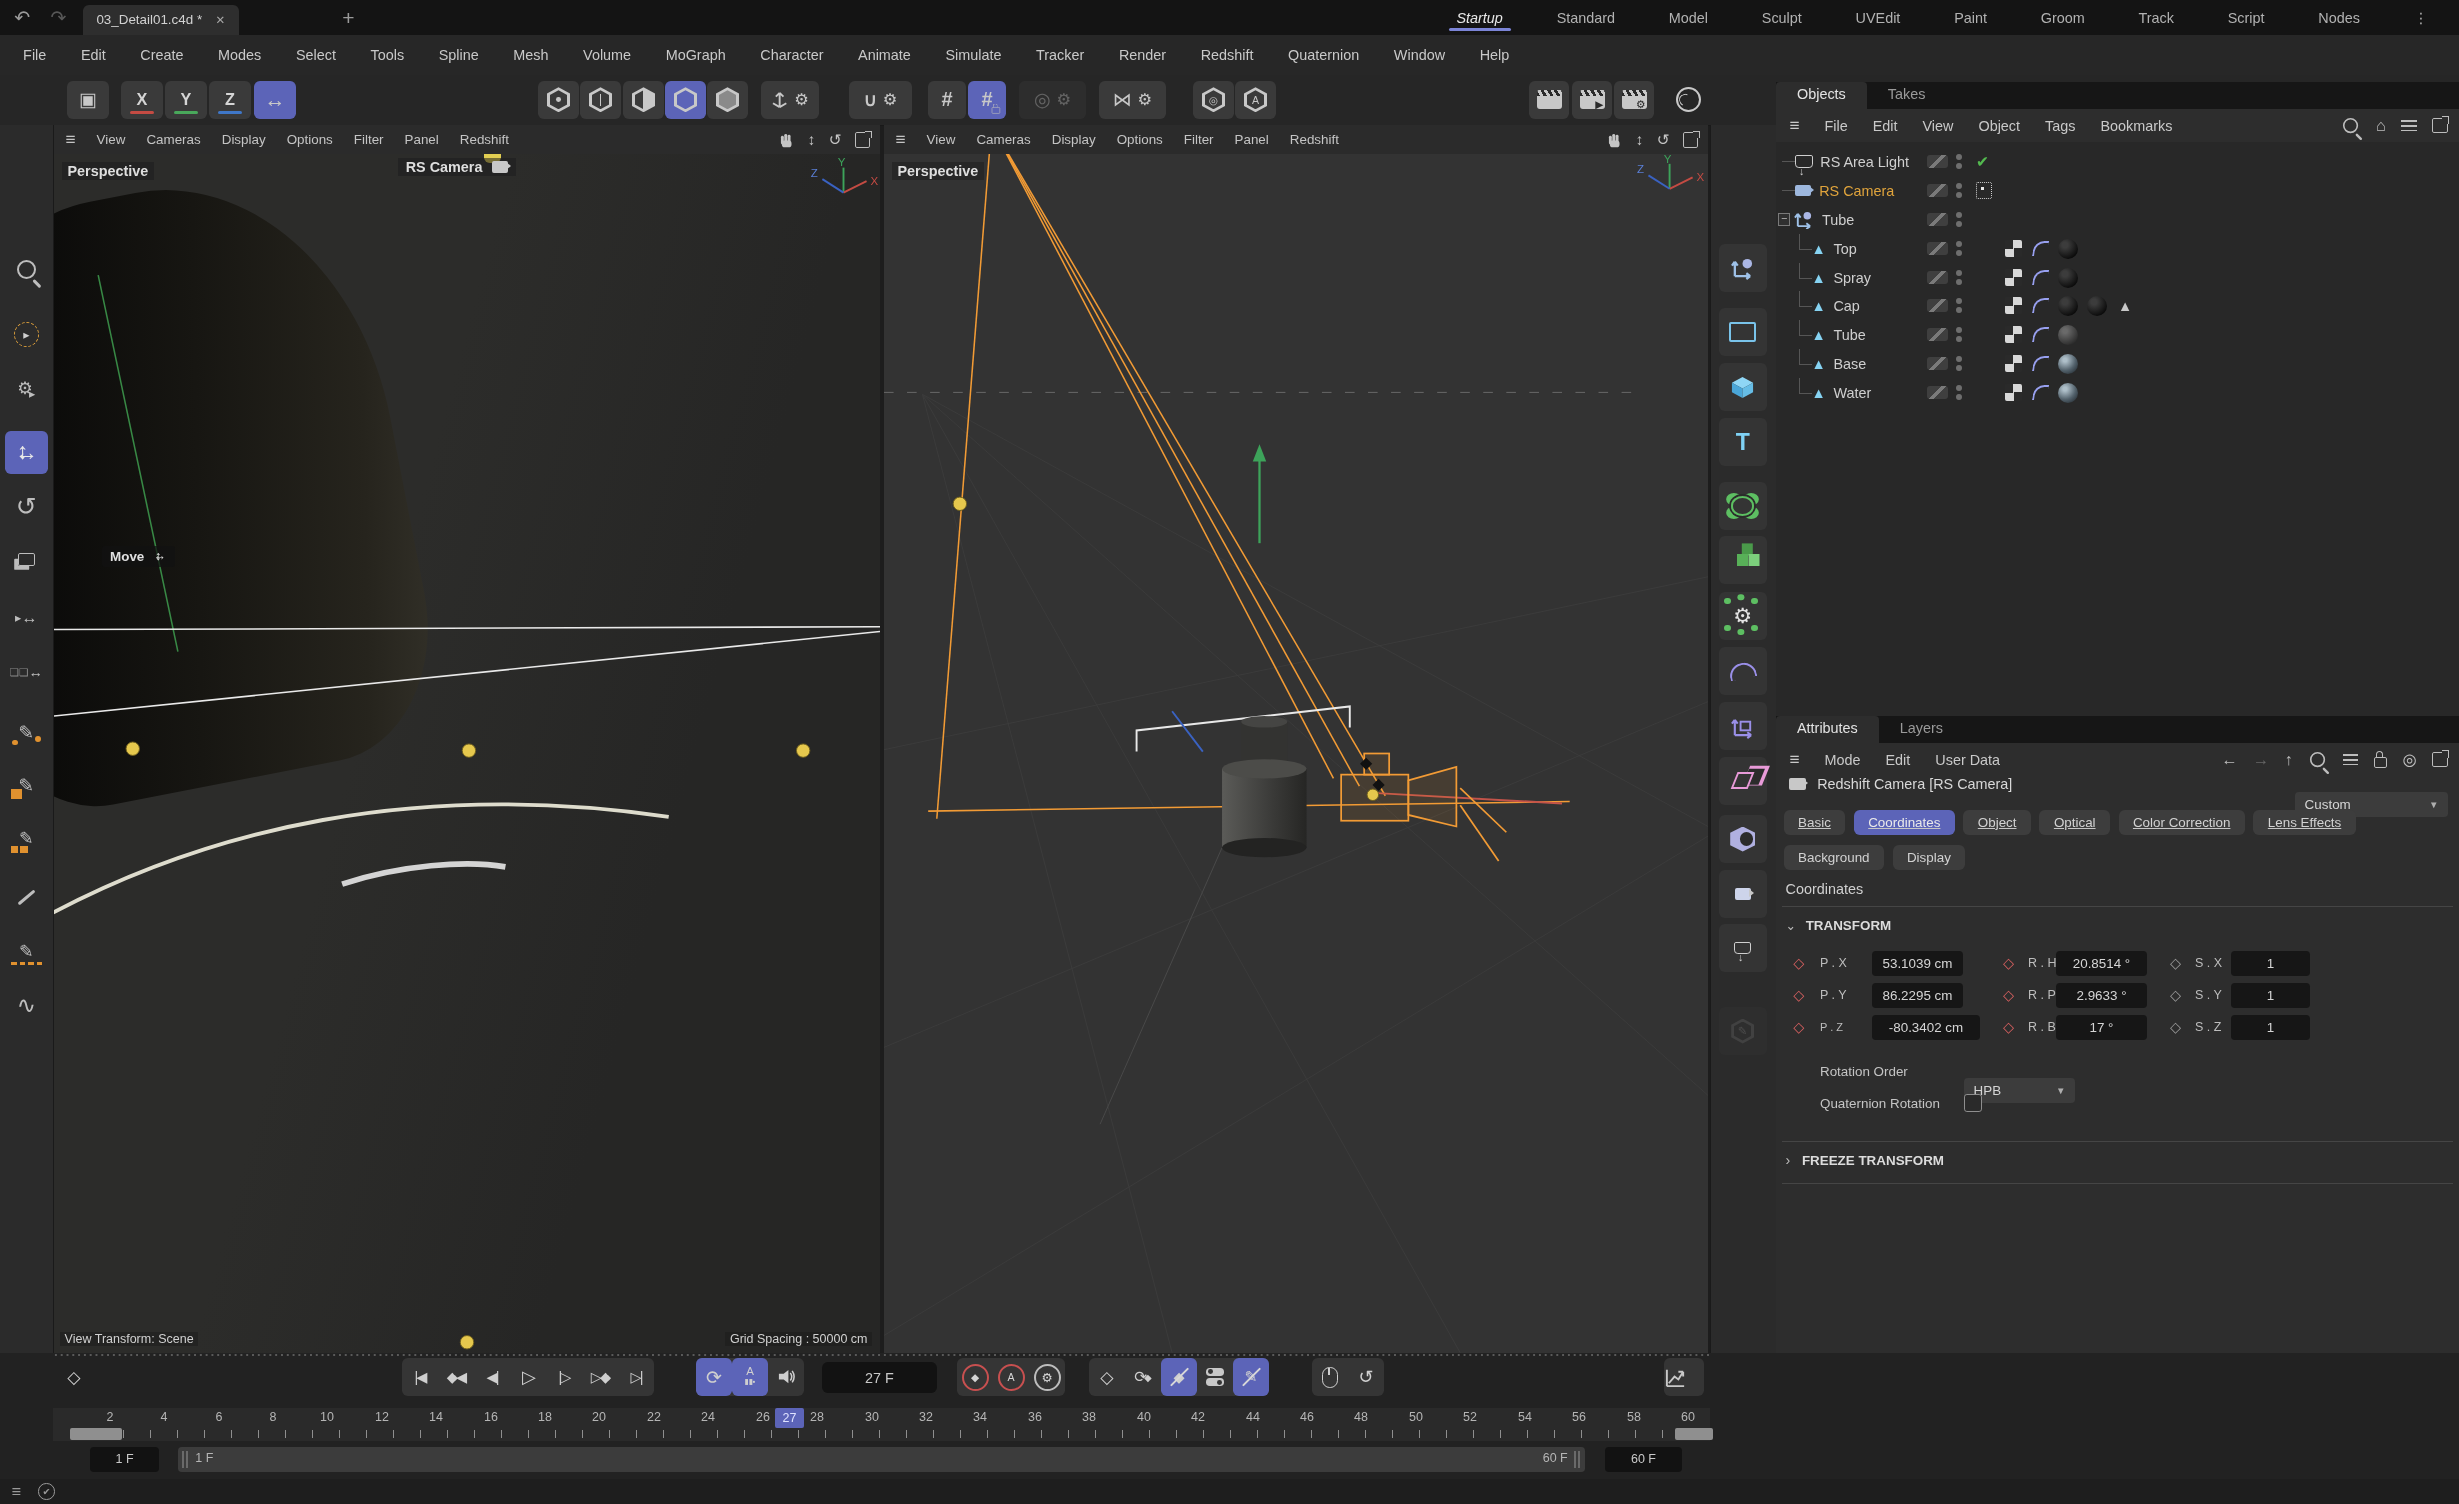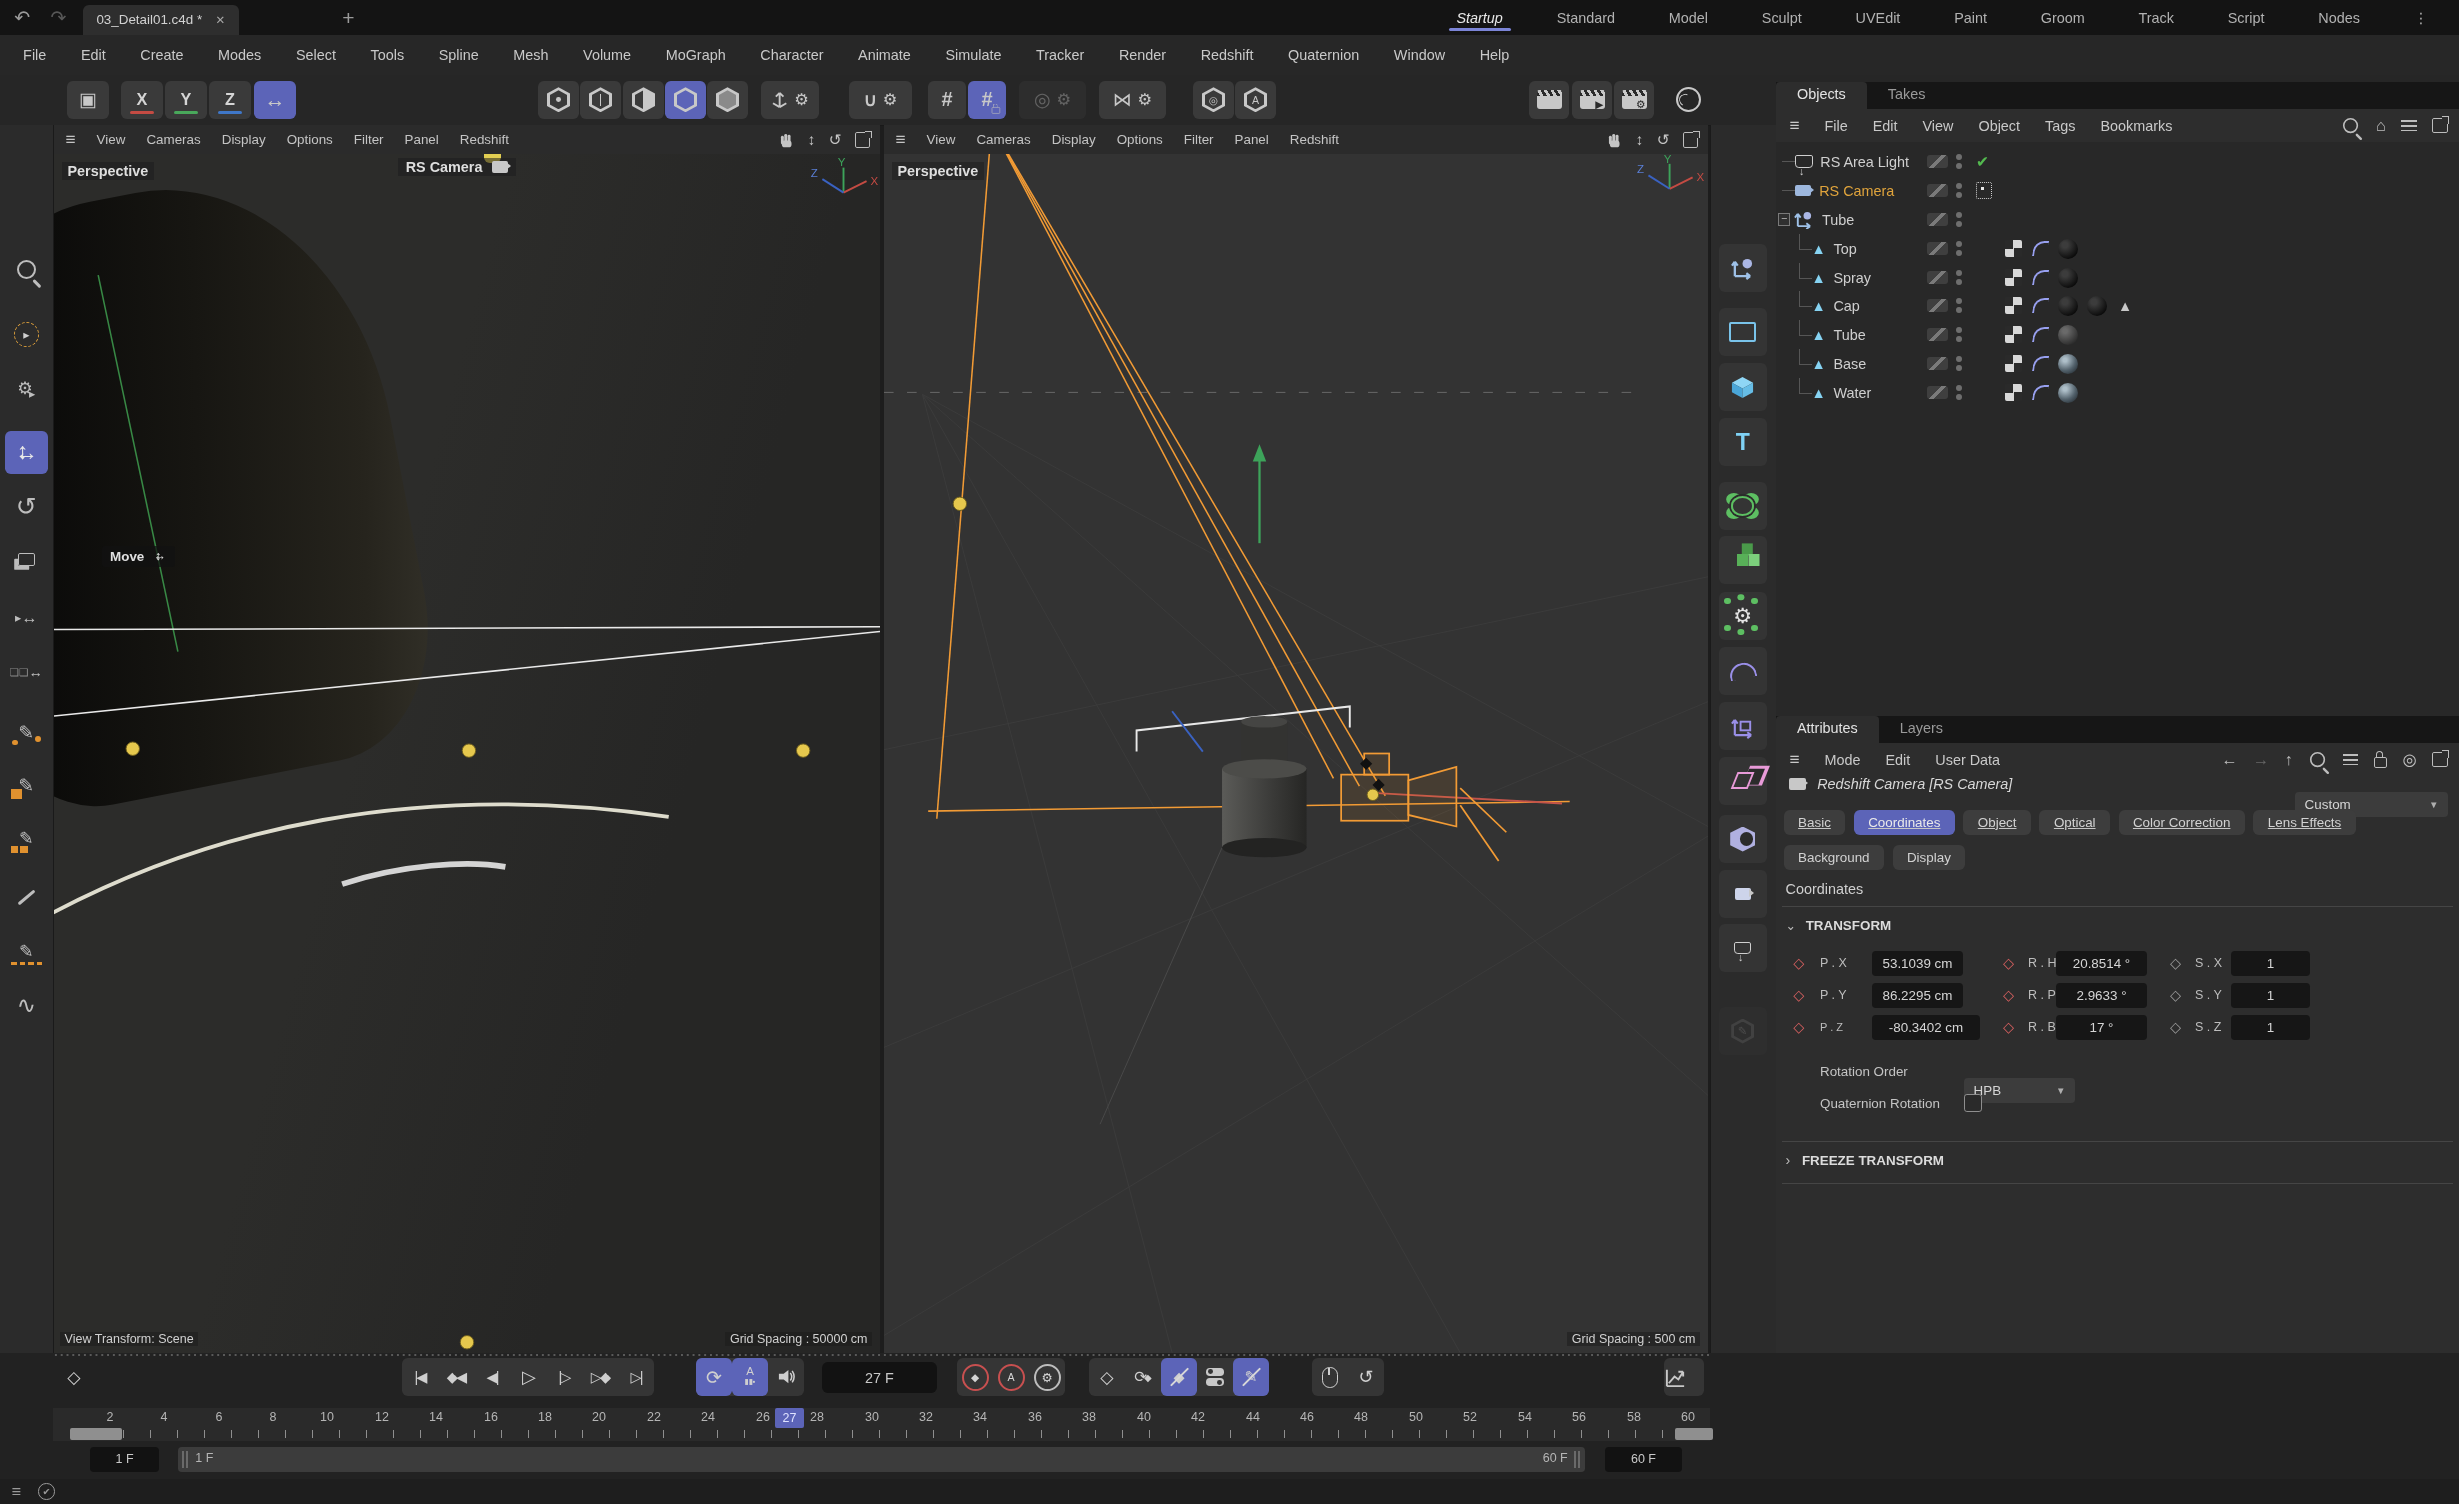--- a/index.html
+++ b/index.html
@@ -490,23 +490,20 @@
       <g class="gizmo">
         <line x1="818" y1="36" x2="818" y2="10" stroke="#3da35a" stroke-width="2"></line>
         <line x1="818" y1="36" x2="842" y2="24" stroke="#c44b43" stroke-width="2"></line>
         <line x1="818" y1="36" x2="796" y2="22" stroke="#3a62c2" stroke-width="2"></line>
         <text x="812" y="9" fill="#3da35a">Y</text>
         <text x="846" y="28" fill="#c44b43">X</text>
         <text x="784" y="20" fill="#5a7fd6">Z</text>
       </g>
     </svg>
     <div class="vp-label">Perspective</div>
-    <div class="vp-bottom">
-      <span class="abs" style="right:7.7px;top:3.8px;background:rgba(25,25,25,.5);padding:0 4.8px;">Grid Spacing : 500 cm</span>
-    </div>
   </div>
 </div>
 
 <div class="rstrip">
   <div class="rtool" style="top:119px;">
     <svg width="25" height="23" viewBox="0 0 26 24">
         <path d="M5 20 L5 5 M5 5 L2 9 M5 5 L8 9 M5 20 L21 20 M21 20 L17 17 M21 20 L17 23" stroke="#9ec1e8" stroke-width="2.4" fill="none"></path>
         <circle cx="18" cy="7" r="5" fill="#aab6e4"></circle>
       </svg>
   </div>
@@ -719,21 +716,21 @@
       <span style="opacity:.4;">→</span>
       <span>↑</span>
       <span class="i-mag" style="transform:scale(.8);"></span>
       <span class="i-filter"></span>
       <span class="i-lock"></span>
       <span>◎</span>
       <span class="i-pop"></span>
     </span>
   </div>
 
-  <div class="abs flex" style="left:13.4px;top:60px;gap:11.5px;font-style:italic;">
+  <div class="abs flex" style="left:13.4px;top:60px;gap:11.5px;">
     <span class="i-cam gray"></span>
     <span style="font-size:14.4px;color:#d8d8d8;">Redshift Camera [RS Camera]</span>
   </div>
   <div class="dd" style="position:absolute;left:519px;top:56px;width:134px;">
     <span>Custom</span>
       <span class="ar">▼</span>
   </div>
 
   <div class="abs flex" style="left:7.7px;top:94px;gap:8.6px;text-decoration:underline;">
     <span class="chip">Basic</span>

